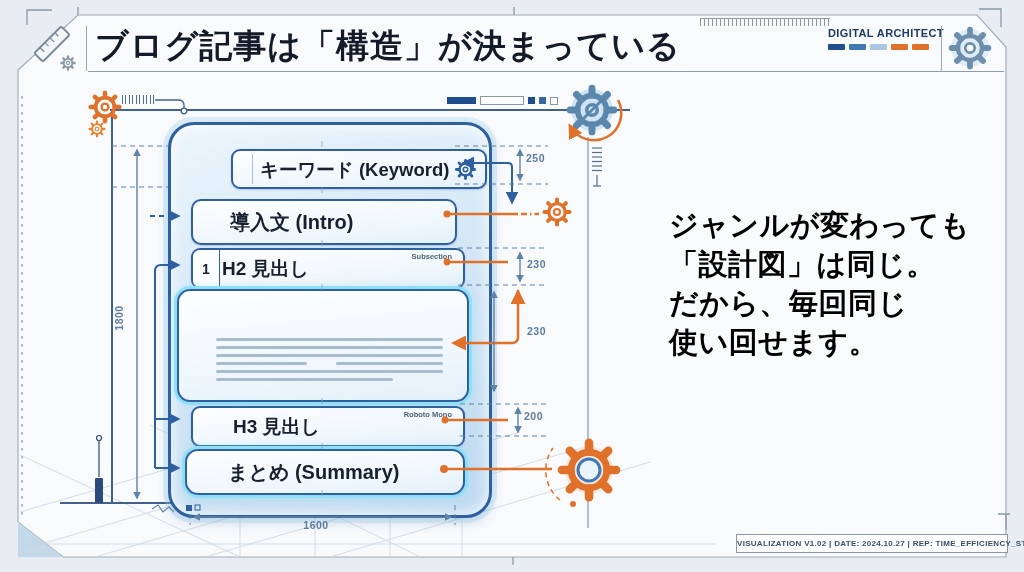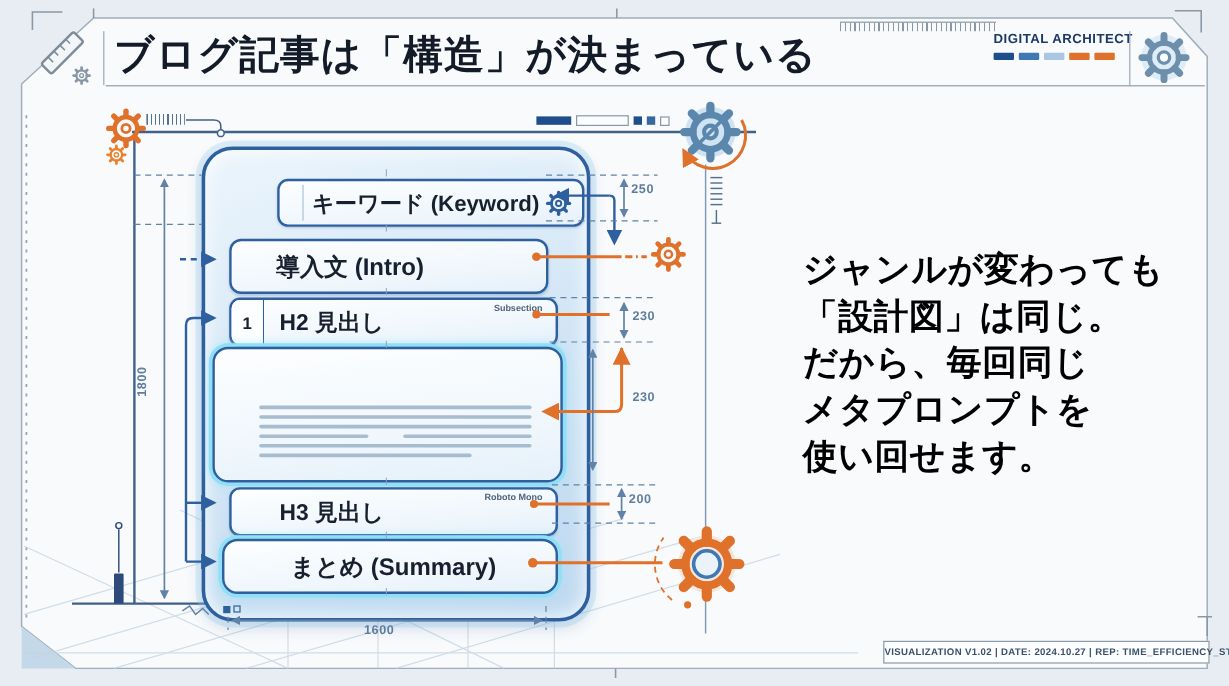--- a/index.html
+++ b/index.html
@@ -46,35 +46,35 @@
   .r1{left:34px;top:24px;width:252px;height:36px;font-size:18.5px;margin-left:26px;}
   .r1 .row-label{margin-left:27px;}
   .r1::before{content:"";position:absolute;left:19px;top:3px;bottom:3px;border-left:1px solid #a9c2d8;}
   .r1 .row-gear{margin-left:auto;margin-right:7px;}
   .r2{left:20px;top:74px;width:262px;height:42px;font-size:20px;border-radius:10px;}
   .r2 .row-label{margin-left:37px;}
   .r3{left:20px;top:123px;width:270px;height:37px;font-size:19px;}
   .numbox{width:26px;align-self:stretch;border-right:1.5px solid #2e5f9e;display:flex;
      align-items:center;justify-content:center;font-size:14px;background:#fcfeff;
      border-radius:7px 0 0 7px;}
-  .r3 .row-label{margin-left:13px;}
+  .r3 .row-label{margin-left:2px;}
   .tag{position:absolute;top:2px;right:11px;font-size:7.5px;font-weight:600;color:#4f637a;}
   .r4{left:6px;top:164px;width:288px;height:109px;font-size:20px;}
   .r4 .row-label{position:absolute;top:9px;left:37px;}
   .body-lines{position:absolute;left:37px;right:24px;top:47px;}
   .bl{height:2.5px;background:#a7bccf;border-radius:2px;margin-bottom:5.5px;}
   .bl.split{background:none;display:flex;}
   .bl.split span{height:2.5px;background:#a7bccf;border-radius:2px;display:block;}
   .bl.split .sA{width:40%;}
   .bl.split .sB{width:47%;margin-left:auto;}
   .bl.short{width:78%;}
   .r5{left:20px;top:281px;width:270px;height:37px;font-size:19px;}
   .r5 .row-label{margin-left:40px;}
   .r6{left:14px;top:324px;width:276px;height:42px;font-size:20px;}
-  .r6 .row-label{margin-left:55px;text-align:center;}
+  .r6 .row-label{margin-left:41px;text-align:center;}
   
   .dim{z-index:4;font-size:10.5px;font-weight:600;color:#5e7d9d;letter-spacing:.5px;}
   #dim-keyword{left:526px;top:152px;}
   #dim-h2{left:527px;top:258px;}
   #dim-body{left:527px;top:325px;}
   #dim-h3{left:524px;top:410px;}
   #dim-width{left:286px;top:519px;width:60px;text-align:center;}
   #dim-height{left:106px;top:312px;transform:rotate(-90deg);}
   
   #callout{left:628px;top:206px;width:336px;z-index:3;color:#000000;font-weight:800;
@@ -250,21 +250,20 @@
 <div id="dim-h2" class="abs dim">230</div>
 <div id="dim-body" class="abs dim">230</div>
 <div id="dim-h3" class="abs dim">200</div>
 <div id="dim-width" class="abs dim">1600</div>
 <div id="dim-height" class="abs dim">1800</div>
 
 <div id="callout" class="abs">
   <div>ジャンルが変わっても</div>
   <div>「設計図」は同じ。</div>
   <div>だから、毎回同じ</div>
-  <div>メタプロンプトを</div>
   <div>使い回せます。</div>
 </div>
 
 <div id="footer-box" class="abs">VISUALIZATION V1.02 | DATE: 2024.10.27 | REP: TIME_EFFICIENCY_STUDY</div>
 
 <svg id="overlay-svg" class="abs" width="1024" height="572">
   <defs>
     <marker id="aN" viewBox="0 0 10 10" refX="8" refY="5" markerWidth="6.5" markerHeight="6.5" orient="auto-start-reverse">
       <path d="M0,0 L10,5 L0,10 z" fill="#2e5f9e"></path>
       </marker>

